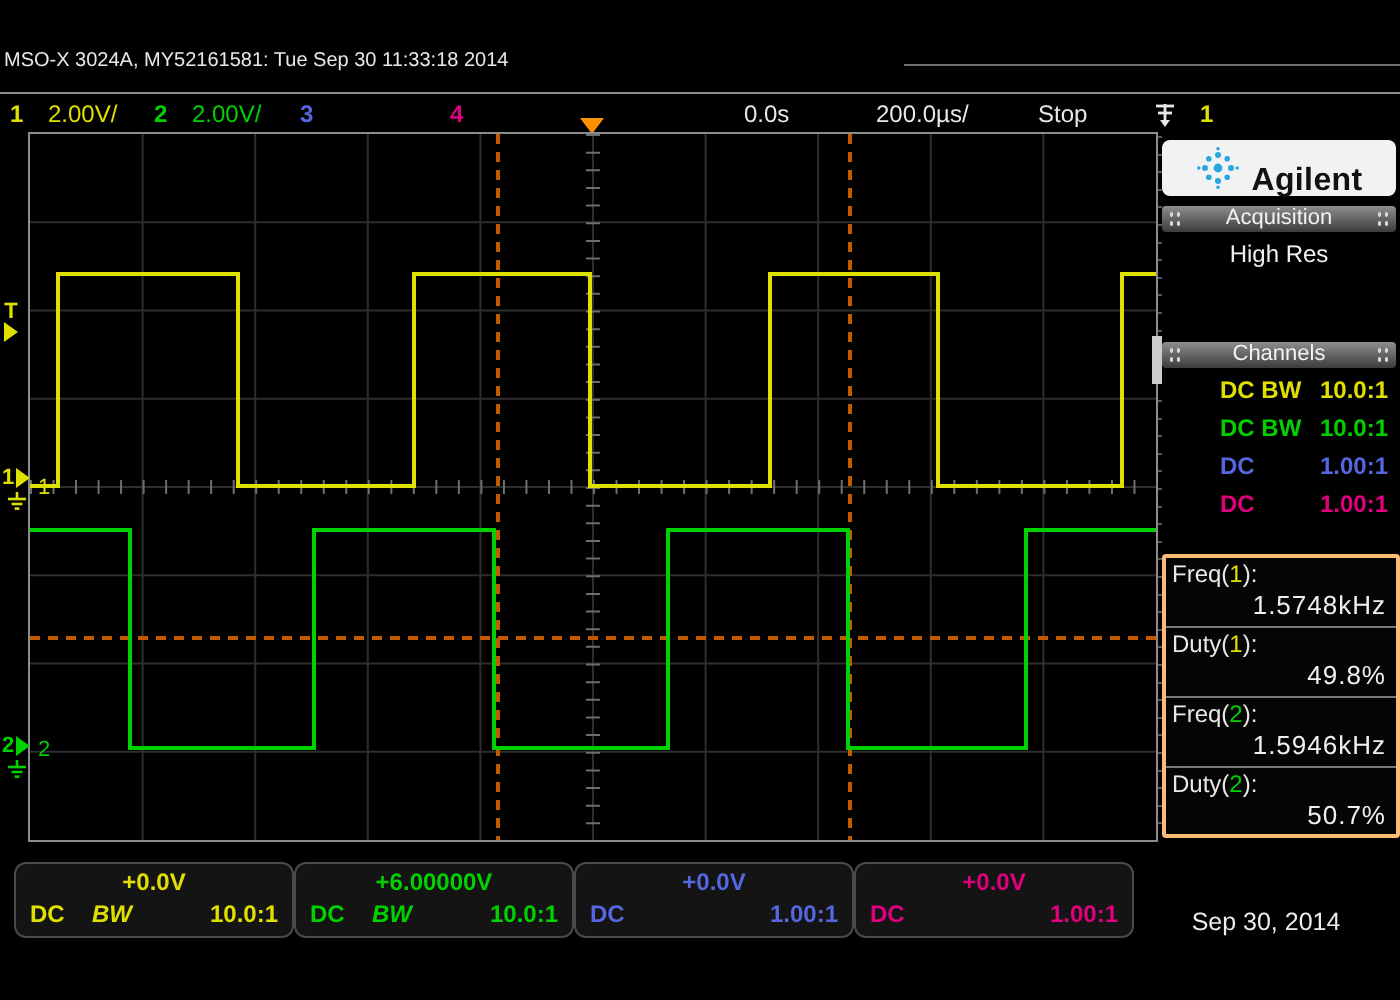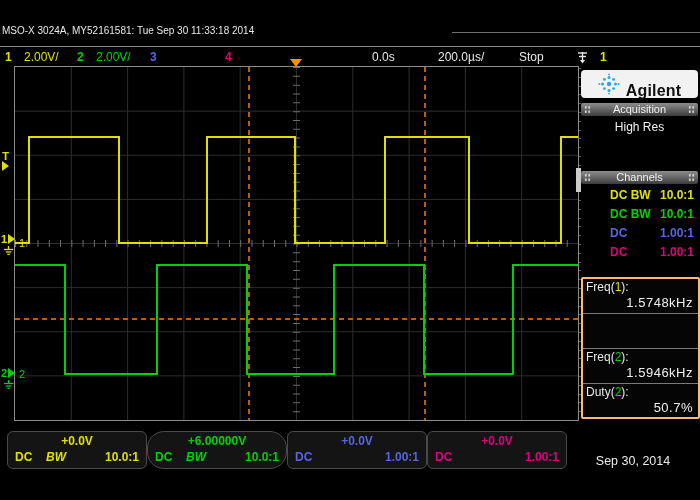--- a/index.html
+++ b/index.html
@@ -186,40 +186,44 @@
       <span class="lab">DC</span>
       <span class="rat">1.00:1</span>
     </div>
 
     <div class="measbox">
       <div class="mentry" style="top:0;">
         <div class="ml"><span>Freq(</span><span class="c1">1</span><span>):</span></div>
         <div class="mv">1.5748kHz</div>
       </div>
       <div class="msep" style="top:34px;"></div>
+      <div class="mentry" style="top:35px;">
+        <div class="ml"><span>Duty(</span><span class="c1">1</span><span>):</span></div>
+        <div class="mv">49.8%</div>
+      </div>
       <div class="msep" style="top:69px;"></div>
       <div class="mentry" style="top:70px;">
         <div class="ml"><span>Freq(</span><span class="c2">2</span><span>):</span></div>
         <div class="mv">1.5946kHz</div>
       </div>
       <div class="msep" style="top:104px;"></div>
       <div class="mentry" style="top:105px;">
         <div class="ml"><span>Duty(</span><span class="c2">2</span><span>):</span></div>
         <div class="mv">50.7%</div>
       </div>
     </div>
   </div>
 
   <div class="bbox c1" style="left:7px;">
     <div class="val">+0.0V</div>
     <div class="coup">DC</div>
     <div class="bw">BW</div>
     <div class="rat">10.0:1</div>
   </div>
-  <div class="bbox c2" style="left:147px;border-radius:17px;">
+  <div class="bbox c2" style="left:147px;">
     <div class="val">+6.00000V</div>
     <div class="coup">DC</div>
     <div class="bw">BW</div>
     <div class="rat">10.0:1</div>
   </div>
   <div class="bbox c3" style="left:287px;">
     <div class="val">+0.0V</div>
     <div class="coup">DC</div>
     <div class="rat">1.00:1</div>
   </div>

